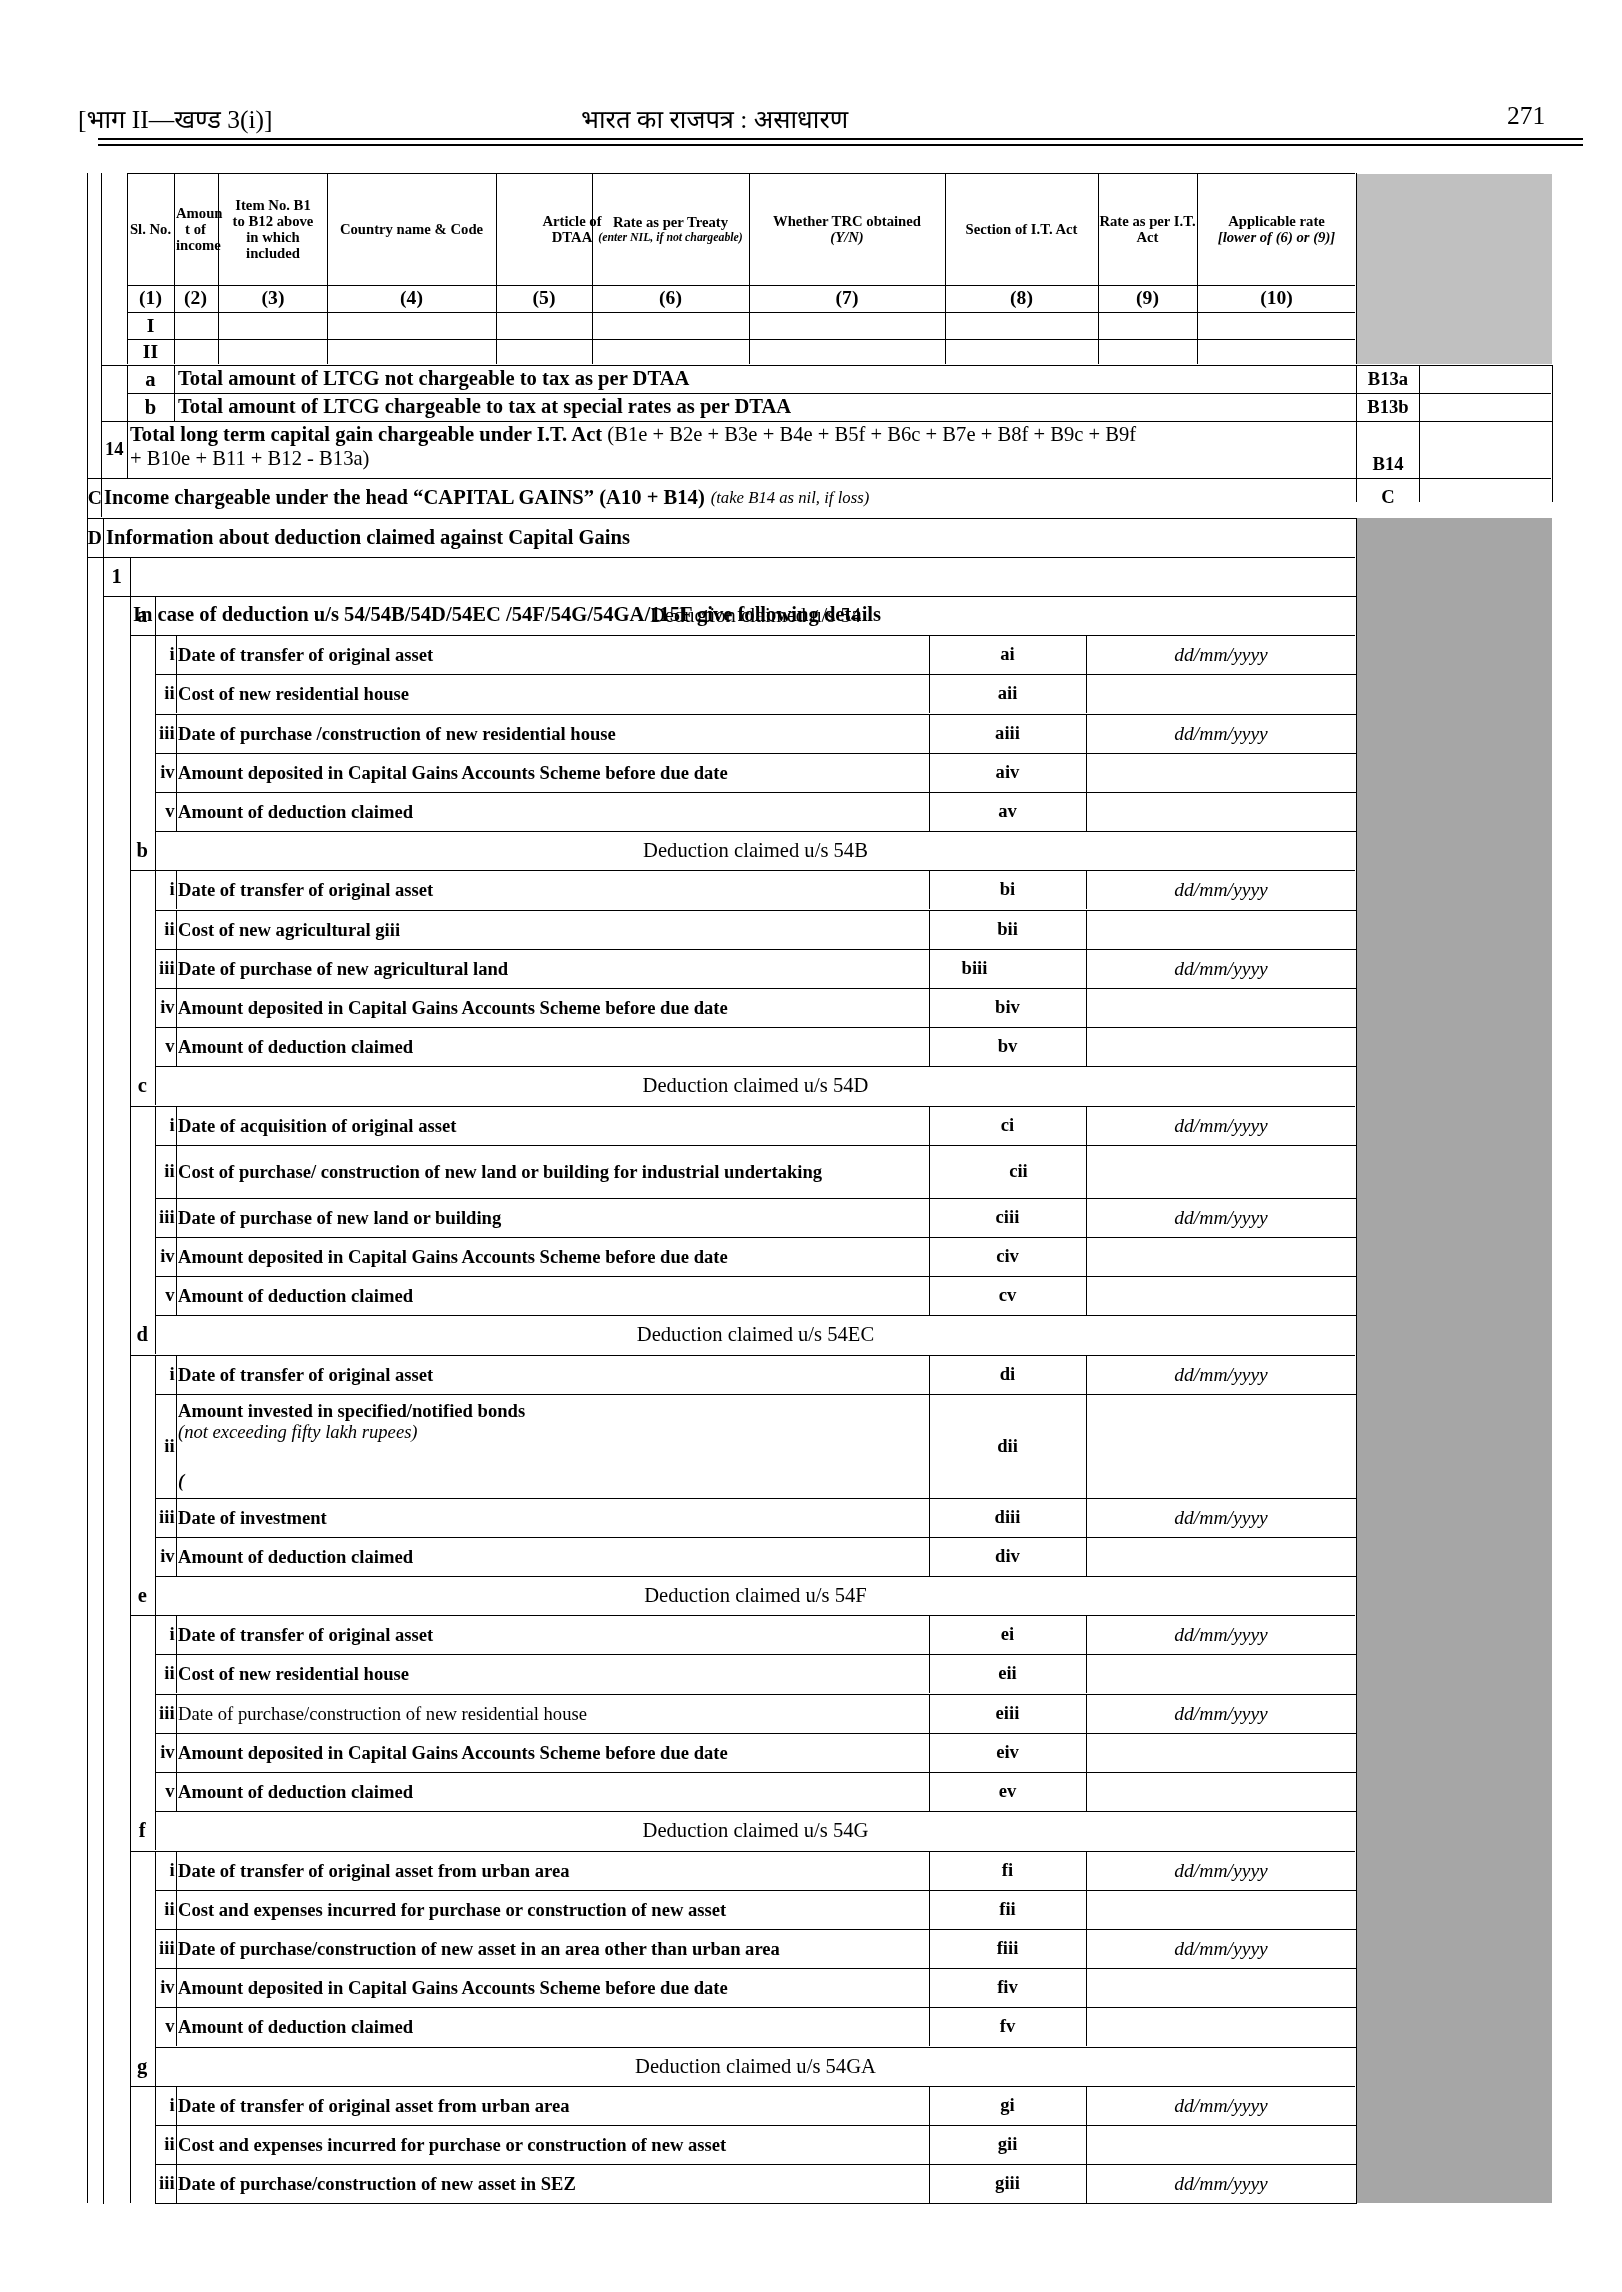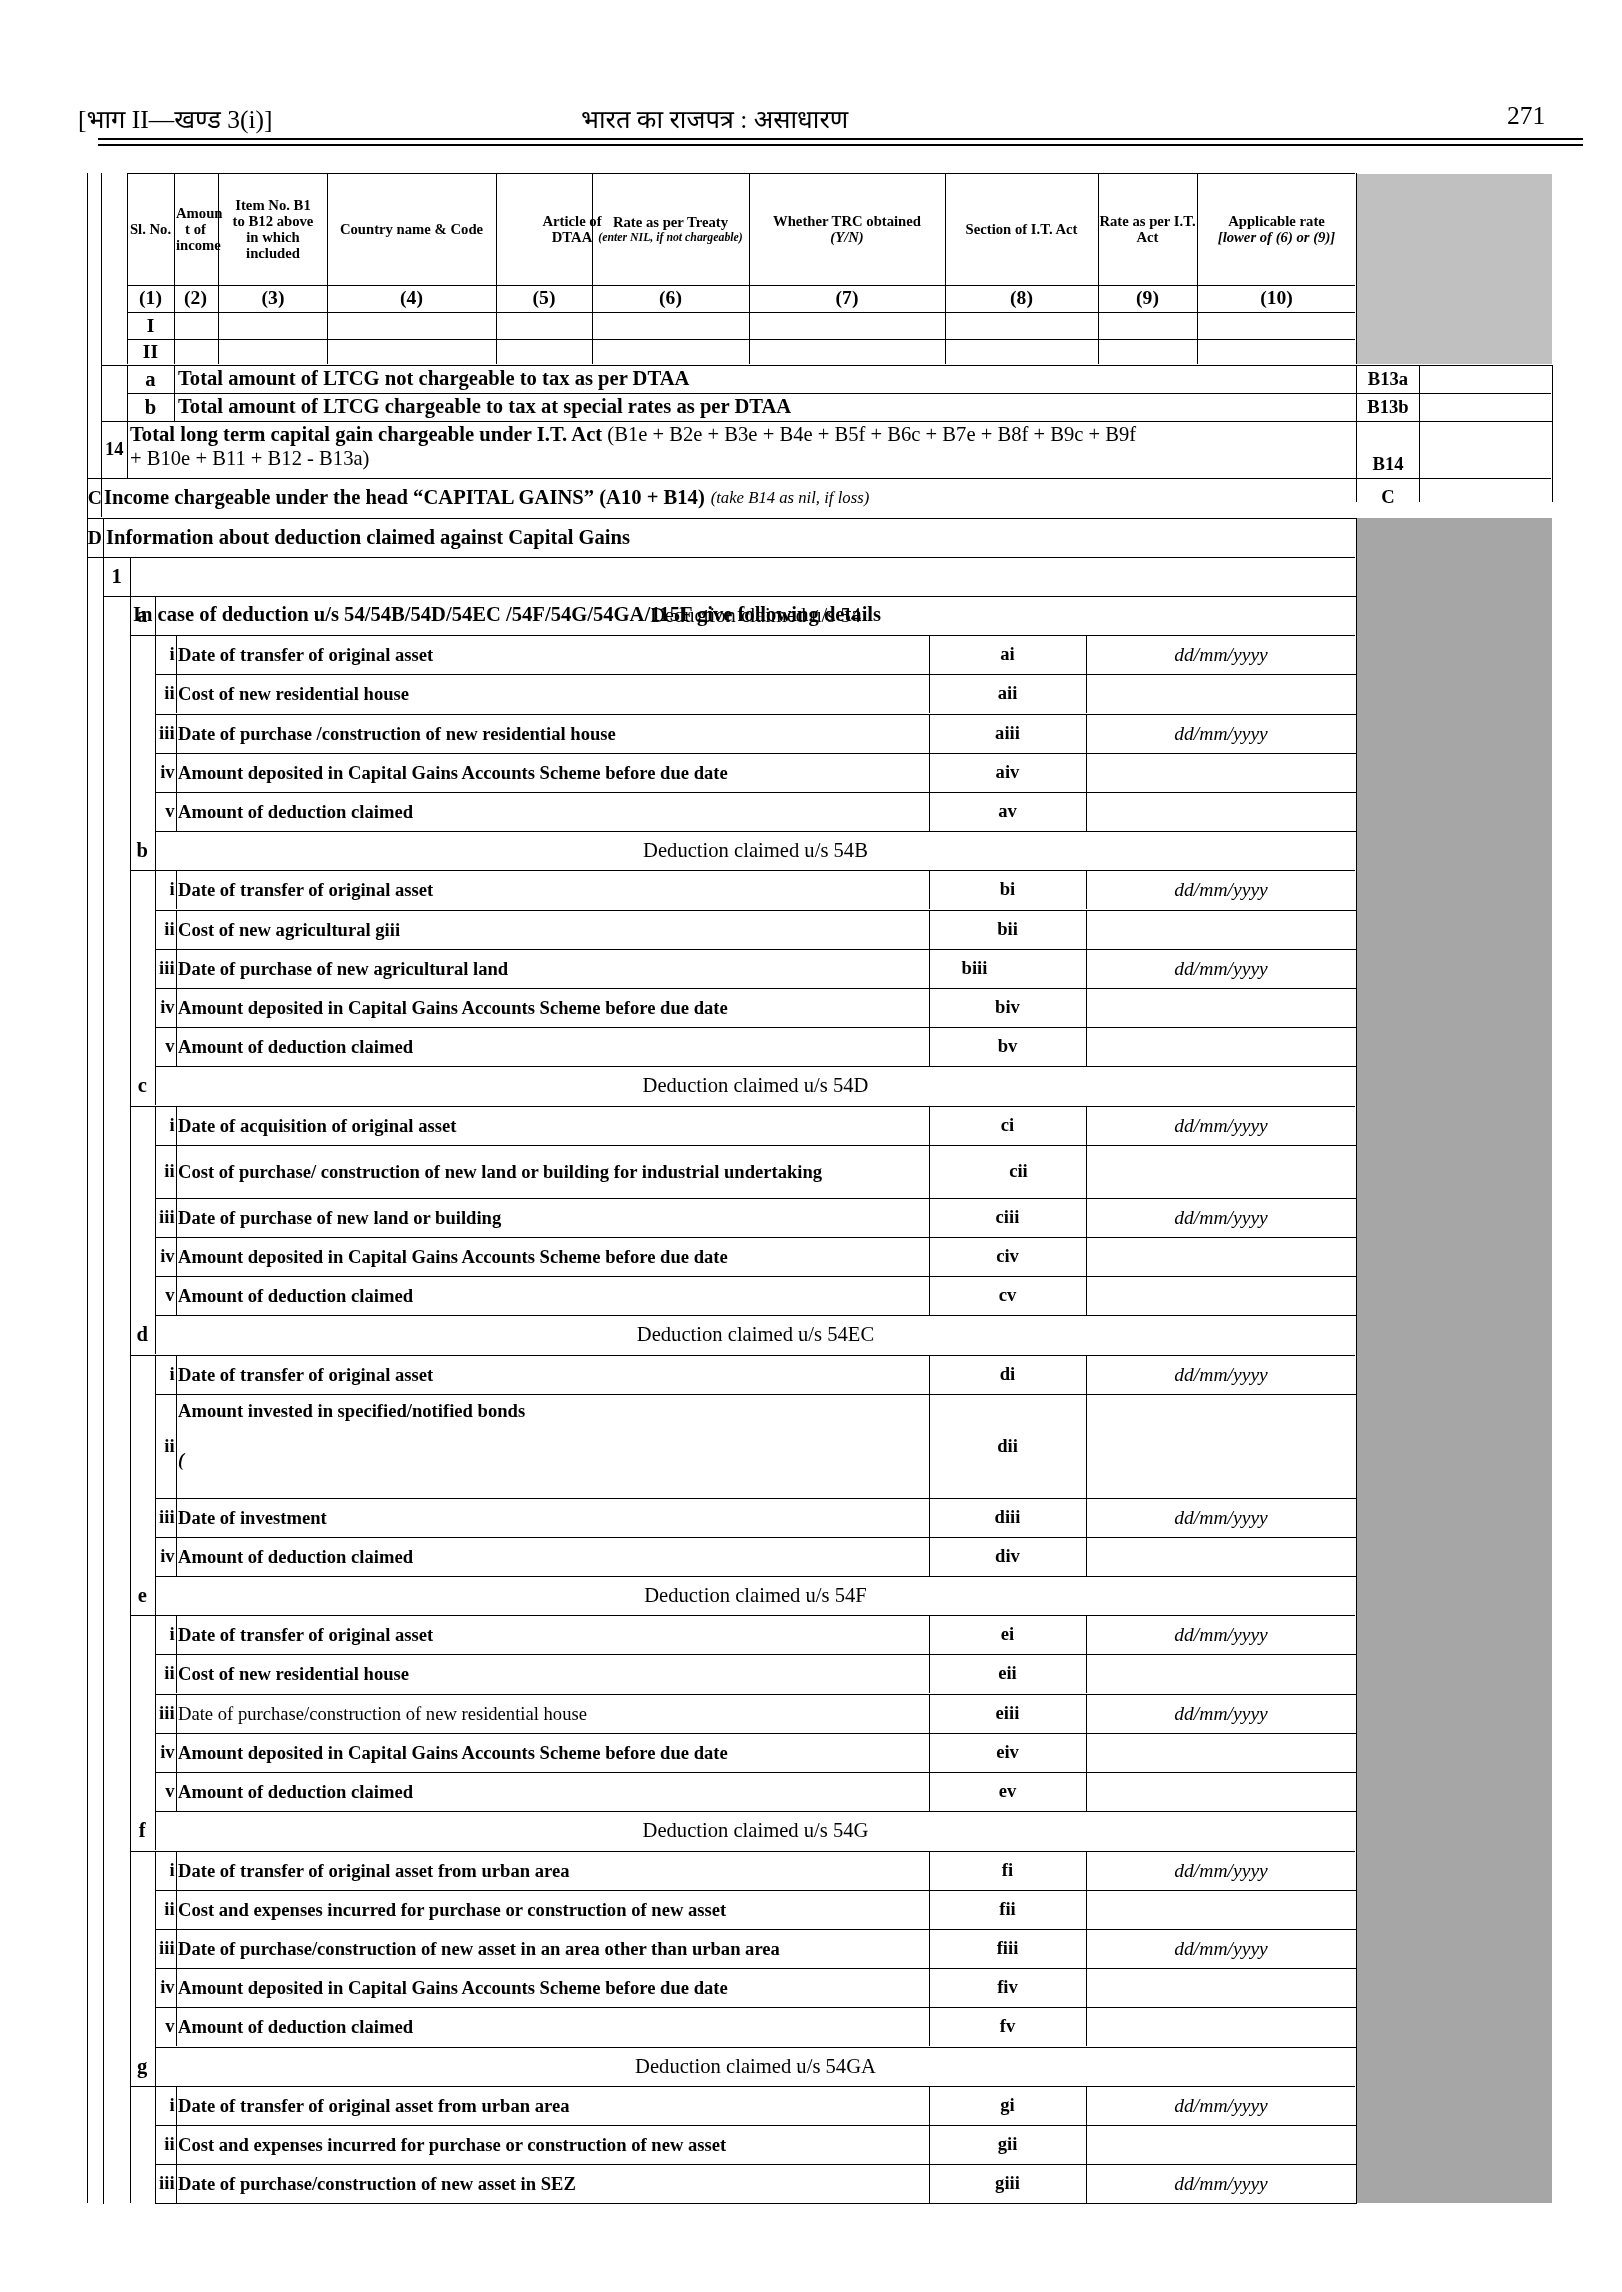--- a/index.html
+++ b/index.html
@@ -305,20 +305,21 @@
     <div class="cellL f19" style="left: 178px; top: 1355px; width: 745px; height: 39px; font-weight: bold;">Date of transfer of original asset</div>
     <div class="vline" style="left: 929px; top: 1355px; height: 39px;"></div>
     <div class="cell b f19" style="left: 929px; top: 1355px; width: 157px; height: 39px;">di</div>
     <div class="vline" style="left: 1086px; top: 1355px; height: 39px;"></div>
     <div class="cell i f20" style="left: 1086px; top: 1355px; width: 270px; height: 39px;">dd/mm/yyyy</div>
     <div class="hline" style="left: 155px; top: 1394px; width: 1201px;"></div>
     <div class="cell b f19" style="left: 155px; top: 1394px; width: 21.6px; height: 104px; justify-content: flex-end; padding-right: 2px;">ii</div>
     <div class="vline" style="left: 176px; top: 1394px; height: 104px;"></div>
     <div class="cellL f19" style="left: 178px; top: 1394px; width: 745px; height: 104px; font-weight: bold; display: block; padding-top: 5.9px;">
       <div>Amount invested in specified/notified bonds</div>
+      <div class="i" style="font-weight: normal;">(not exceeding fifty lakh rupees)</div>
       <div class="i" style="margin-top: 27.4px;">(</div>
     </div>
     <div class="vline" style="left: 929px; top: 1394px; height: 104px;"></div>
     <div class="cell b f19" style="left: 929px; top: 1394px; width: 157px; height: 104px;">dii</div>
     <div class="vline" style="left: 1086px; top: 1394px; height: 104px;"></div>
     <div class="cell i f20" style="left: 1086px; top: 1394px; width: 270px; height: 104px;"></div>
     <div class="hline" style="left: 155px; top: 1498px; width: 1201px;"></div>
     <div class="cell b f19" style="left: 155px; top: 1498px; width: 21.6px; height: 39px; justify-content: flex-end; padding-right: 2px;">iii</div>
     <div class="vline" style="left: 176px; top: 1498px; height: 39px;"></div>
     <div class="cellL f19" style="left: 178px; top: 1498px; width: 745px; height: 39px; font-weight: bold;">Date of investment</div>

